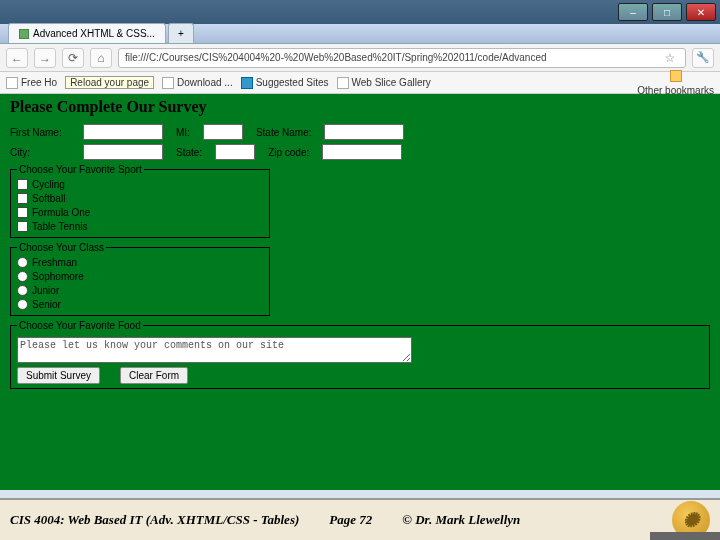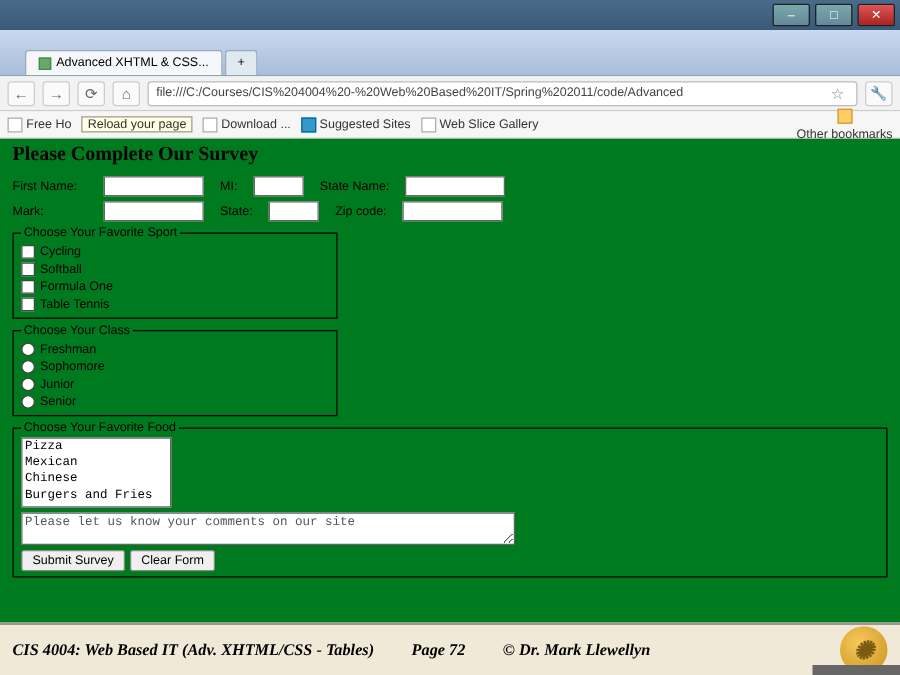--- a/index.html
+++ b/index.html
@@ -2,21 +2,21 @@
 <html><head>
 <meta charset="utf-8">
 <style>
   * { box-sizing: border-box; margin: 0; padding: 0; }
   body { width: 720px; height: 540px; font-family: Arial, sans-serif; background: #d9e4f1; position: relative; overflow: hidden; }
 
   
   .titlebar { height: 24px; background: linear-gradient(#4a6a8a,#3a5a7a); display: flex; justify-content: flex-end; align-items: center; padding: 0 4px; gap: 4px; }
   .winbtn { width: 30px; height: 18px; border: 1px solid #222; border-radius: 2px; display: flex; justify-content: center; align-items: center; font-size: 10px; color: #fff; background: linear-gradient(#7aa,#689); }
   .winbtn.close { background: linear-gradient(#d55,#a22); }
-  .tabstrip { height: 37px; background: linear-gradient(#c9d9f0,#a9bcd9); display: flex; align-items: flex-end; padding-left: 20px; gap: 2px; border-bottom: 1px solid #8aa; }
+  .tabstrip { height: 20px; background: linear-gradient(#c9d9f0,#a9bcd9); display: flex; align-items: flex-end; padding-left: 8px; gap: 2px; border-bottom: 1px solid #8aa; }
   .tab { height: 20px; background: #f5f7fa; border: 1px solid #9ab; border-bottom: none; border-radius: 3px 3px 0 0; padding: 2px 10px; font-size: 10px; display: flex; align-items: center; gap: 4px; }
   .tab.new { width: 26px; justify-content: center; background: #e0e8f0; }
   .navrow { height: 28px; background: #f2f2f2; display: flex; align-items: center; padding: 0 6px; gap: 6px; border-bottom: 1px solid #ccc; }
   .navbtn { width: 22px; height: 20px; border: 1px solid #ccc; border-radius: 3px; background: #fafafa; display: flex; justify-content: center; align-items: center; font-size: 12px; color: #666; }
   .omnibox { flex: 1; height: 20px; border: 1px solid #bbb; border-radius: 3px; background: #fff; font-size: 10px; color: #444; padding: 0 6px; display: flex; align-items: center; overflow: hidden; white-space: nowrap; }
   .star { width: 18px; display:flex;justify-content:center;align-items:center;color:#888;font-size:12px; }
   .wrench { width: 22px; height: 20px; border: 1px solid #ccc; border-radius: 3px; background: #fafafa; display:flex;justify-content:center;align-items:center;font-size:11px; }
   .bookbar { height: 22px; background: #f6f6f6; display: flex; align-items: center; padding: 0 6px; gap: 8px; font-size: 10px; color: #333; border-bottom: 1px solid #ccc; }
   .bmitem { display: flex; align-items: center; gap: 3px; }
   .bmicon { width: 12px; height: 12px; background: #fff; border: 1px solid #aaa; font-size: 8px; display:flex;justify-content:center;align-items:center; }
@@ -33,21 +33,21 @@
   .txt.w2 { width: 40px; }
   fieldset { border: 1px solid #000; margin: 4px 0; padding: 2px 6px 4px 6px; font-size: 10px; width: 260px; }
   fieldset.wide { width: 100%; }
   legend { font-size: 10px; padding: 0 2px; }
   .check, .radio { display: flex; align-items: center; gap: 4px; height: 14px; }
   .cbox { width: 11px; height: 11px; background: #fff; border: 1px solid #444; }
   .rdio { width: 11px; height: 11px; background: #fff; border: 1px solid #444; border-radius: 50%; }
   .listbox { width: 120px; height: 56px; background: #fff; border: 1px solid #666; font-size: 10px; font-family: "Courier New", monospace; overflow-y: scroll; }
   .listbox div { padding: 0 2px; line-height: 13px; }
   .textarea { width: 395px; height: 26px; background: #fff; border: 1px solid #666; font-size: 10px; font-family: "Courier New", monospace; padding: 2px; color:#555; resize: both; overflow:auto; margin-top:4px; }
-  .btns { display: flex; gap: 4px; margin-top: 4px; }
+  .btns { display: flex; gap: 20px; margin-top: 4px; }
   .formbtn { font-size: 10px; padding: 2px 8px; background: #efefef; border: 1px solid #888; border-radius: 2px; }
 
   
   .footer { position: absolute; bottom: 0; left: 0; right: 0; height: 42px; background: #f0e9d8; border-top: 2px solid #999; display: flex; align-items: center; padding: 0 10px; font-family: "Times New Roman", serif; font-size: 13px; font-style: italic; font-weight: bold; gap: 30px; }
   .footer .logo { margin-left: auto; width: 38px; height: 38px; border-radius: 50%; background: radial-gradient(circle at 40% 35%, #f6c85a, #c9921e); display:flex;justify-content:center;align-items:center;color:#7a5b10;font-size:20px; }
   .slidebar { position:absolute; bottom:0; right:0; height:8px; width:70px; background:#666; }
 </style>
 </head>
 <body>
 
@@ -107,21 +107,21 @@
   <div class="row">
     <span class="lbl">First Name:</span>
     <span class="txt w1"></span>
     <span>MI:</span>
     <span class="txt w2"></span>
     <span>State Name:</span>
     <span class="txt w1"></span>
   </div>
 
   <div class="row">
-    <span class="lbl">Mark:</span>
+    <span class="lbl">City:</span>
     <span class="txt w1"></span>
     <span>State:</span>
     <span class="txt w2"></span>
     <span>Zip code:</span>
     <span class="txt w1"></span>
   </div>
 
   <fieldset>
     <legend>Choose Your Favorite Sport</legend>
     <div class="check">
@@ -157,26 +157,20 @@
         <span>Junior</span>
       </div>
     <div class="radio">
         <span class="rdio"></span>
         <span>Senior</span>
       </div>
   </fieldset>
 
   <fieldset class="wide">
     <legend>Choose Your Favorite Food</legend>
-    <div class="listbox">
-      <div>Pizza</div>
-      <div>Mexican</div>
-      <div>Chinese</div>
-      <div>Burgers and Fries</div>
-    </div>
     <div class="textarea">Please let us know your comments on our site</div>
     <div class="btns">
       <button class="formbtn">Submit Survey</button>
       <button class="formbtn">Clear Form</button>
     </div>
   </fieldset>
 </div>
 
 <div class="footer">
   <span>CIS 4004: Web Based IT (Adv. XHTML/CSS - Tables)</span>

